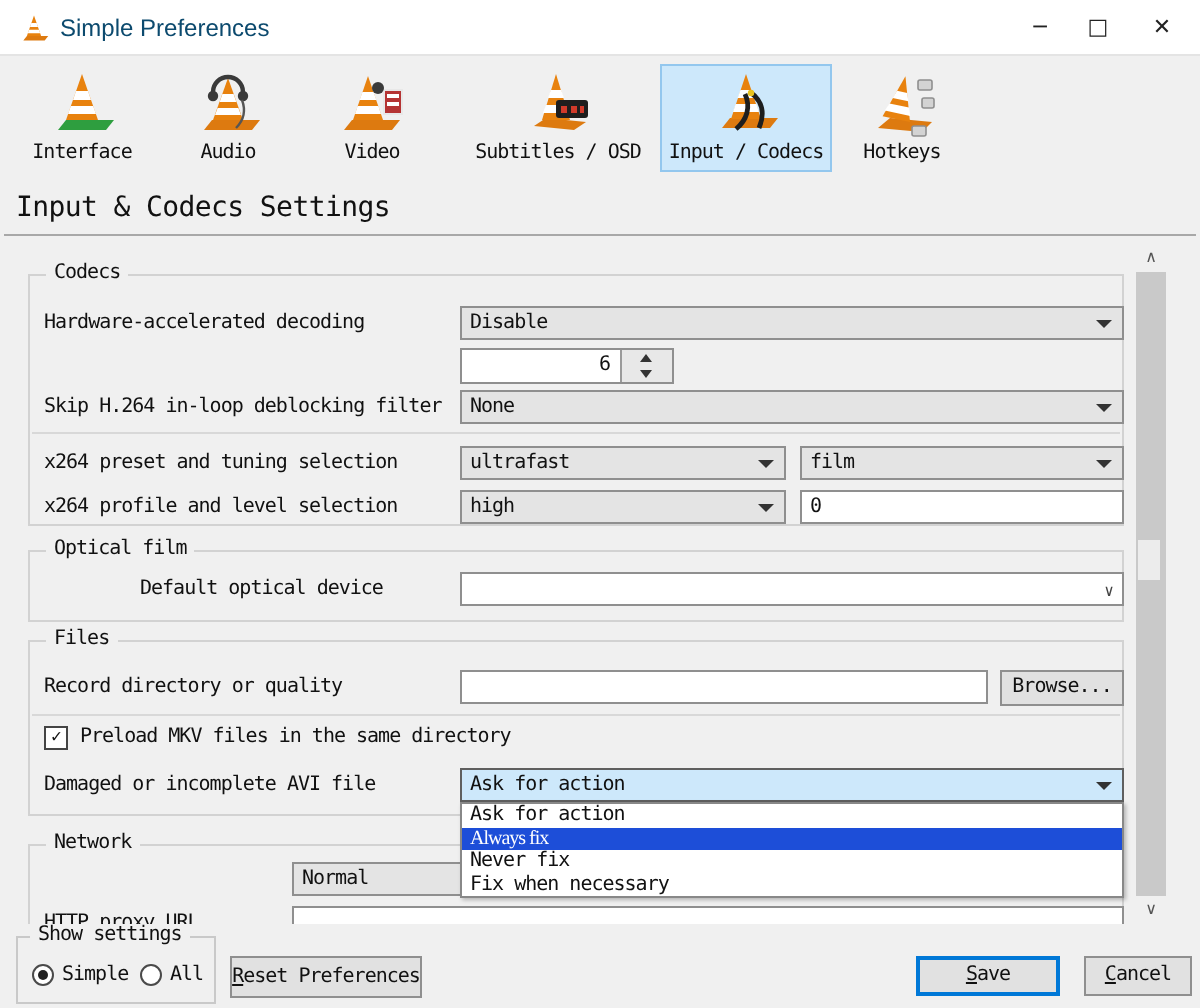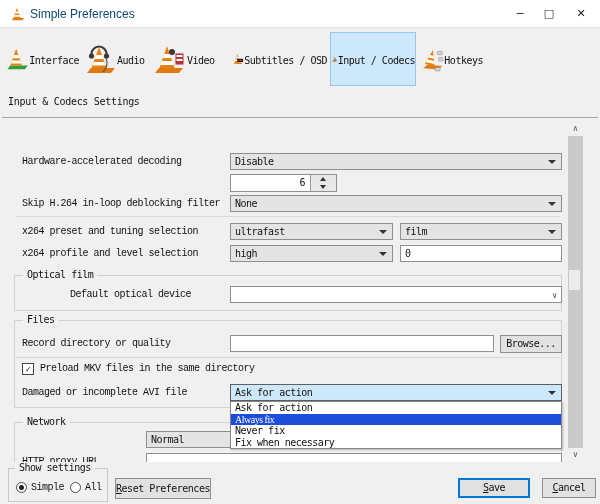--- a/index.html
+++ b/index.html
@@ -11,32 +11,32 @@
   }
   
   .titlebar { position: absolute; left:0; top:0; width:600px; height:28px; background:#fff;
     border-bottom:1px solid #e4e4e4; font-family:"Liberation Sans", sans-serif; font-size:12px; letter-spacing:0; }
   .titlebar .ttl { position:absolute; left:30px; top:7px; color:#0c4a6e; }
   .winbtn { position:absolute; top:0; width:34px; height:28px; text-align:center; line-height:28px;
     font-family:"DejaVu Sans", sans-serif; font-size:11px; color:#222; letter-spacing:0; }
   .tb-icon { position:absolute; left:9px; top:6px; }
   
   .toolbar { position:absolute; left:0; top:28px; width:600px; height:62px; }
-  .titem { position:absolute; top:4px; height:54px; display:flex; flex-direction:row; align-items:center;
+  .titem { position:absolute; top:4px; height:54px; display:flex; flex-direction:column; align-items:center;
     justify-content:flex-start; border:1px solid transparent; }
   .titem .lbl { margin-top:2px; white-space:nowrap; }
   .titem.sel { background:#cde8fb; border:1px solid #93c7ee; }
   
-  .heading { position:absolute; left:8px; top:96px; font-size:10px; letter-spacing:-0.3px; color:#111; }
+  .heading { position:absolute; left:8px; top:96px; font-size:14px; letter-spacing:-0.3px; color:#111; }
   .hrule { position:absolute; left:2px; top:117px; width:596px; height:1px; background:#a8a8a8; }
   
   .scroll { position:absolute; left:0; top:122px; width:566px; height:340px; overflow:hidden; }
   .gbox { position:absolute; border:1px solid #d2d2d2; }
   .legend { position:absolute; top:-7px; left:8px; background:#f0f0f0; padding:0 4px; white-space:nowrap; }
-  .rlabel { position:absolute; height:16px; line-height:16px; white-space:nowrap;font-family:Liberation Mono, monospace; }
+  .rlabel { position:absolute; height:16px; line-height:16px; white-space:nowrap; }
   .sep { position:absolute; height:1px; background:#d8d8d8; }
   
   .combo { position:absolute; height:17px; background:#e4e4e4; border:1px solid #8f8f8f;
     line-height:15px; padding-left:4px; white-space:nowrap; overflow:hidden; }
   .combo.focused { background:#cde8fb; border-color:#5f5f5f; }
   .combo .arr { position:absolute; right:5px; top:6px; width:0; height:0;
     border-left:4px solid transparent; border-right:4px solid transparent; border-top:4px solid #333; }
   .tinput { position:absolute; height:17px; background:#fff; border:1px solid #8f8f8f; padding:0 4px;
     font-family:"DejaVu Sans Mono", monospace; font-size:10px; letter-spacing:-0.5px; color:#111; }
   .ecombo { position:absolute; height:17px; background:#fff; border:1px solid #8f8f8f; line-height:15px; }
@@ -167,20 +167,23 @@
       </svg>
       <span class="lbl">Hotkeys</span>
     </div>
   </div>
 
   <div class="heading">Input &amp; Codecs Settings</div>
   <div class="hrule"></div>
 
   <div class="scroll">
 
+    <div class="gbox" style="left:14px; top:15px; width:548px; height:126px;">
+      <span class="legend">Codecs</span>
+    </div>
     <div class="rlabel" style="left:22px; top:32px;">Hardware-accelerated decoding</div>
     <div class="combo" style="left:230px; top:31px; width:332px;">
       <span>Disable</span><i class="arr"></i>
     </div>
 
     <div class="spinbox" style="left:230px; top:52px;">
       <span class="spinval">6</span>
       <span class="spinbtns">
         <i class="sarr up"></i>
         <i class="sarr dn"></i>

